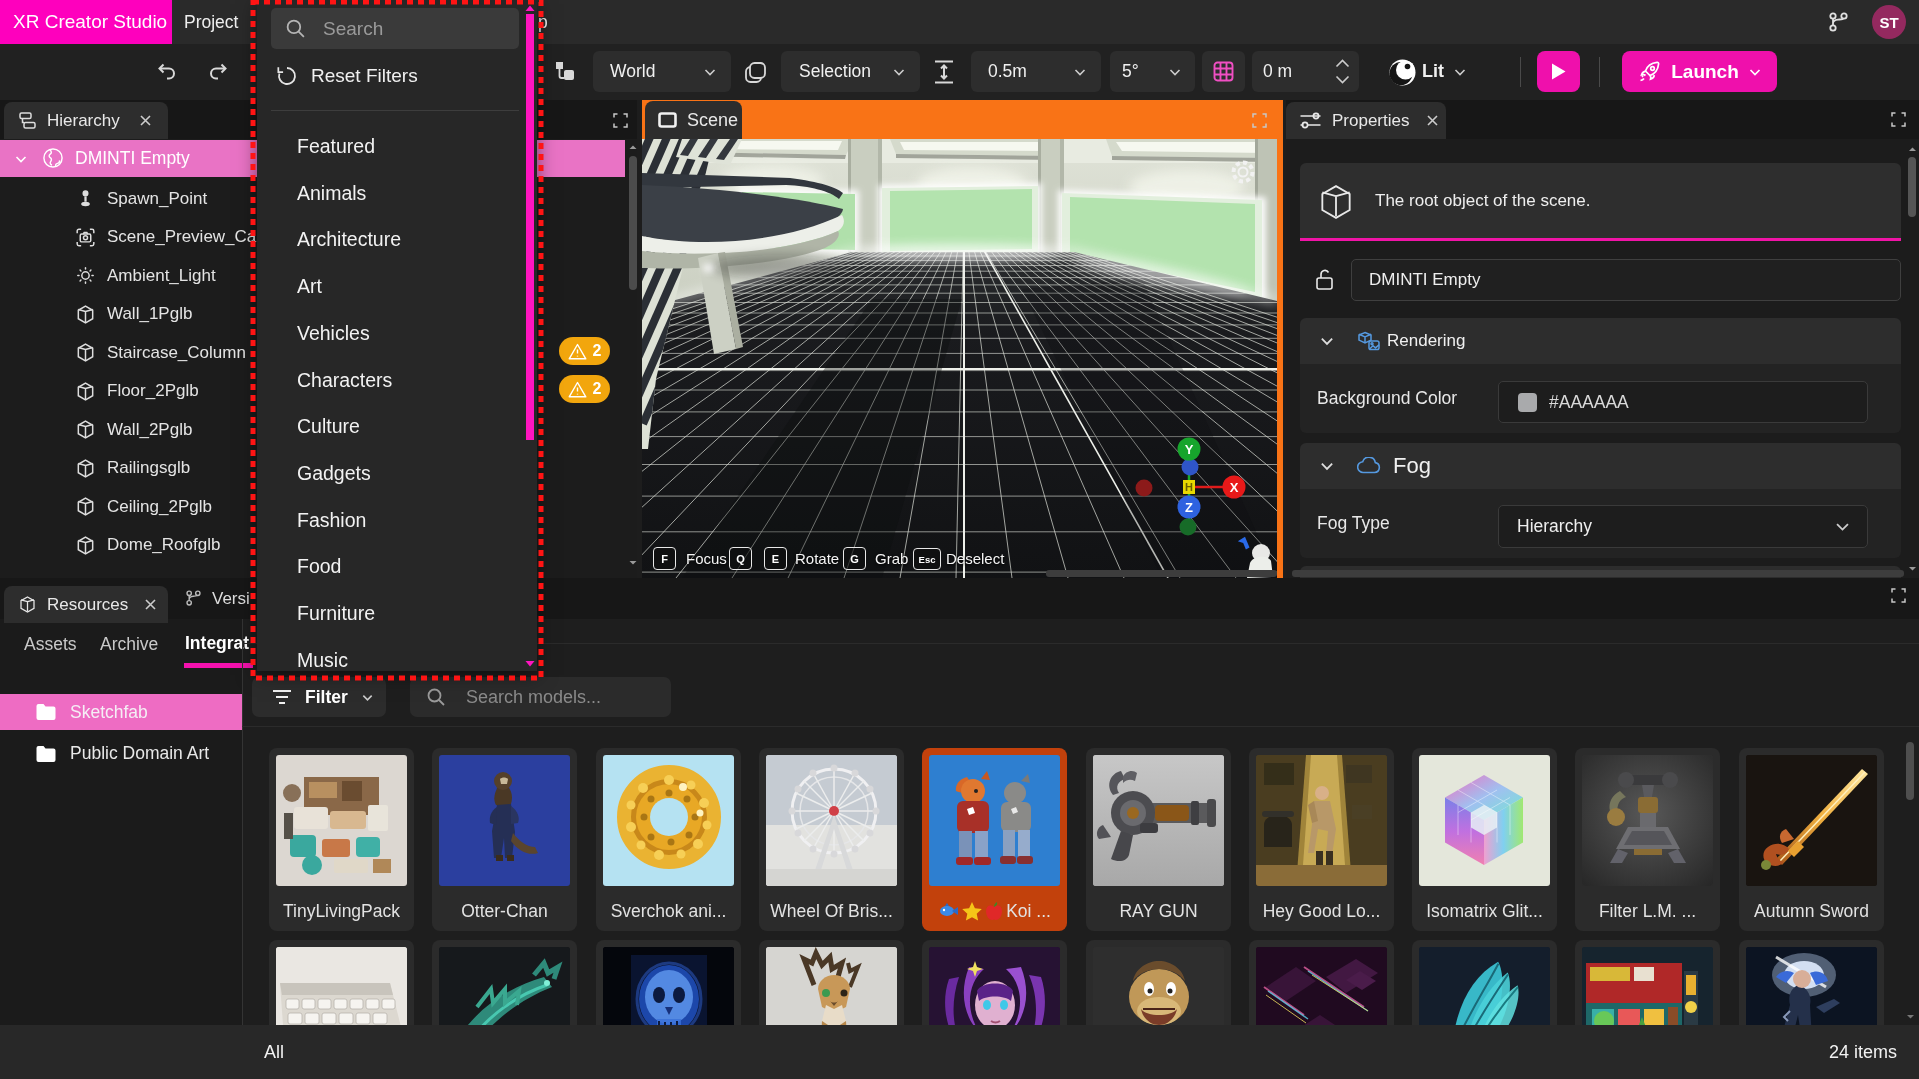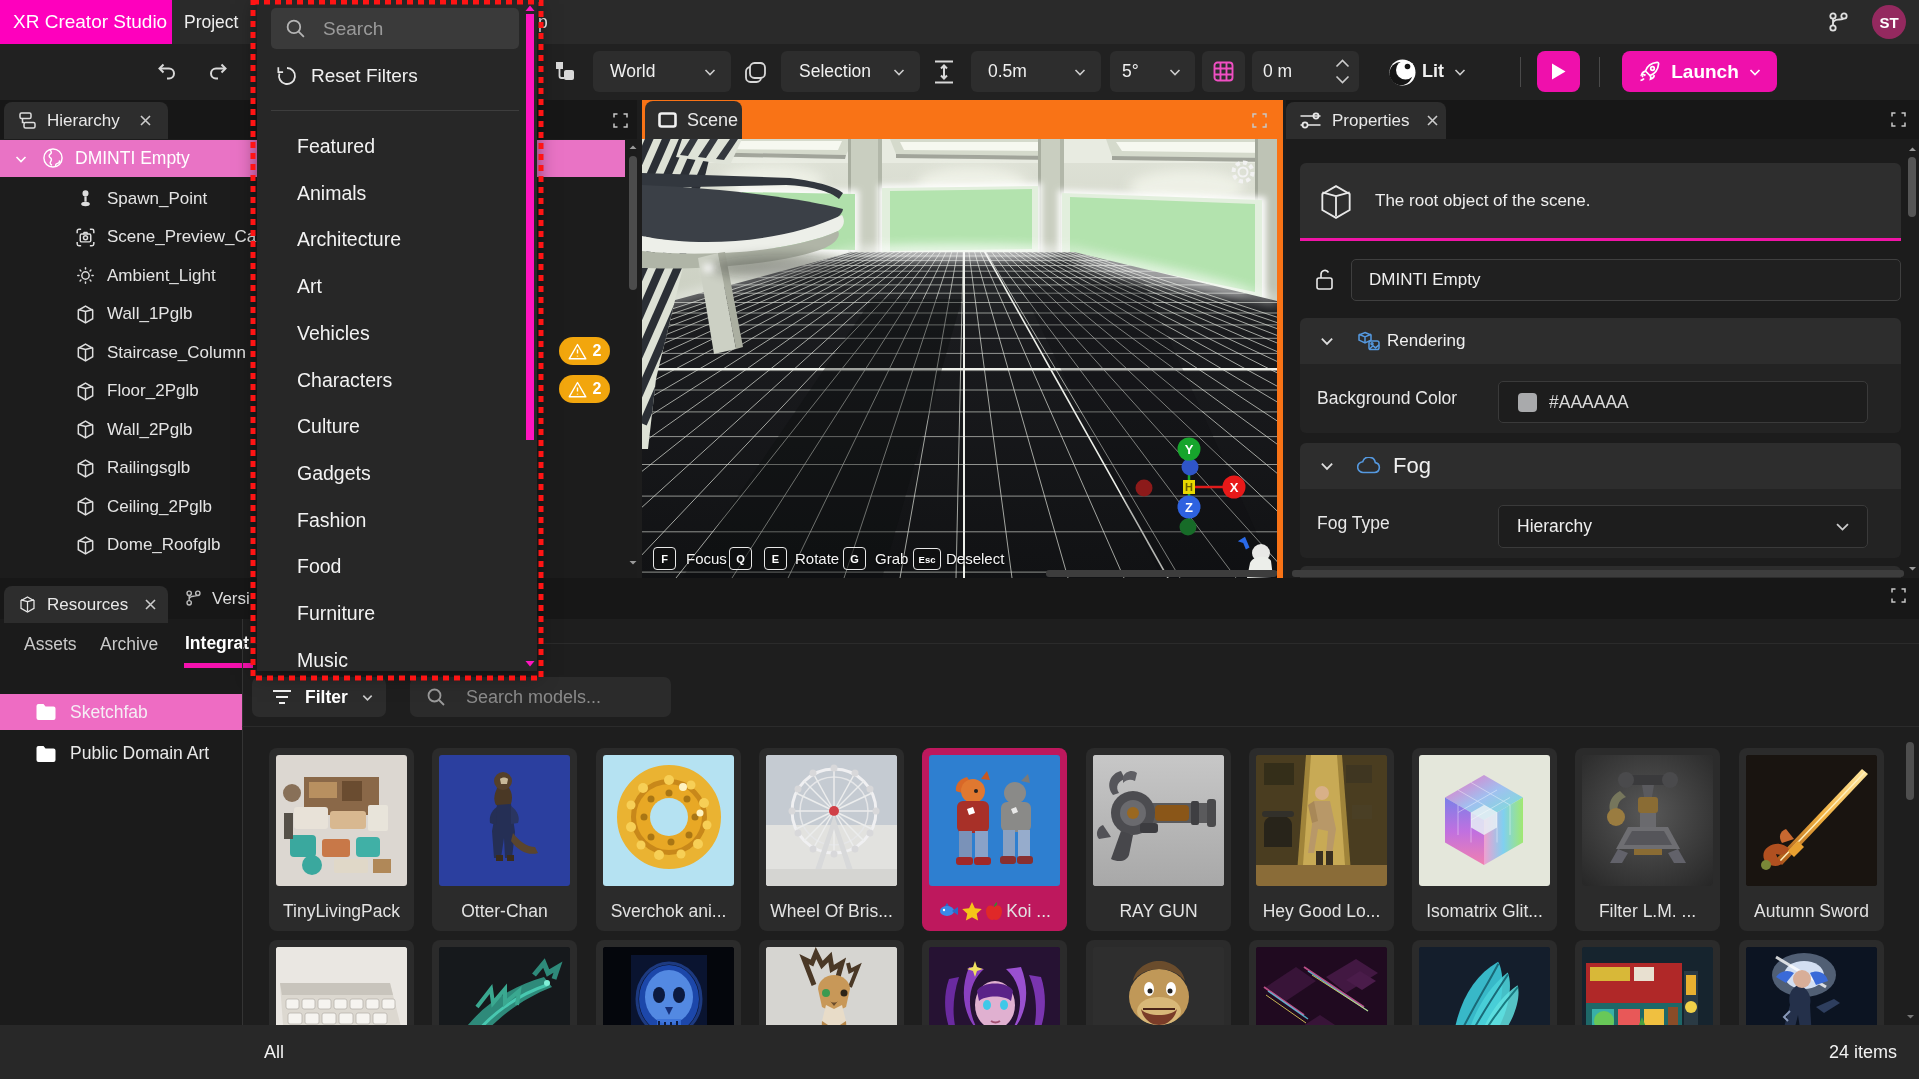--- a/index.html
+++ b/index.html
@@ -703,21 +703,21 @@
               <circle cx="32" cy="34" r="3.5"></circle>
               <circle cx="47" cy="18" r="3.5"></circle>
             </g>
             <circle cx="68" cy="56" r="5" fill="#d04048"></circle>
             <path d="M68 60l-20 58h6l14-44 14 44h6z" fill="#d8d9da"></path>
             <rect y="114" width="131" height="17" fill="#d5d5d2"></rect>
           </svg>
         </div>
         <div class="abs" style="left:0;top:150px;width:145px;height:26px;display:flex;align-items:center;justify-content:center;font-size:17.5px;color:#e2e2e2;white-space:nowrap">Wheel Of Bris...</div>
       </div>
-      <div class="abs" style="left:922px;top:170px;width:145px;height:183px;background:#be185d;border-radius:8px">
+      <div class="abs" style="left:922px;top:170px;width:145px;height:183px;background:#c2410c;border-radius:8px">
         <div class="abs" style="left:7px;top:7px;width:131px;height:131px">
           <svg width="131" height="131" viewBox="0 0 131 131" style="display:block;border-radius:3px">
             <rect width="131" height="131" fill="#2e7fd0"></rect>
             <path d="M38 22c-8 2-12 8-11 14 6 3 14 2 19-2z" fill="#d86828"></path>
             <circle cx="44" cy="36" r="12" fill="#e07830"></circle>
             <circle cx="47" cy="36" r="2" fill="#222"></circle>
             <path d="M52 24l6-8 3 9z" fill="#c85820"></path>
             <rect x="28" y="46" width="32" height="32" rx="6" fill="#a83028"></rect>
             <path d="M38 54l6-2 2 6-6 2z" fill="#fff"></path>
             <rect x="30" y="76" width="13" height="28" fill="#7a92b8"></rect>

